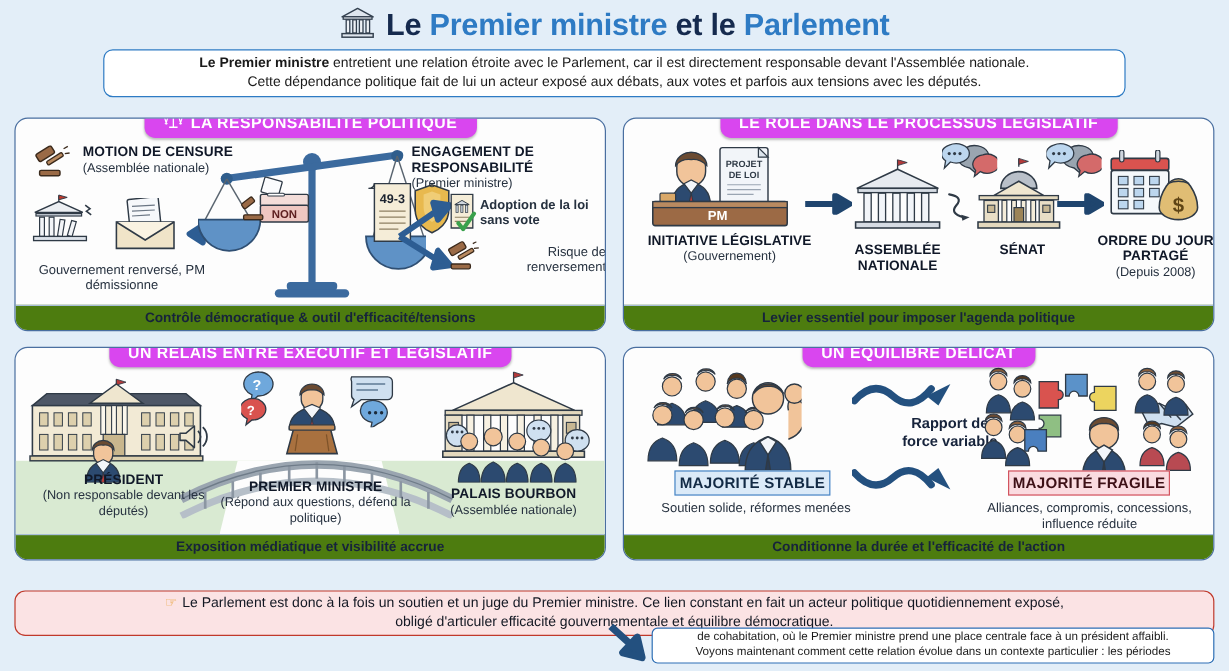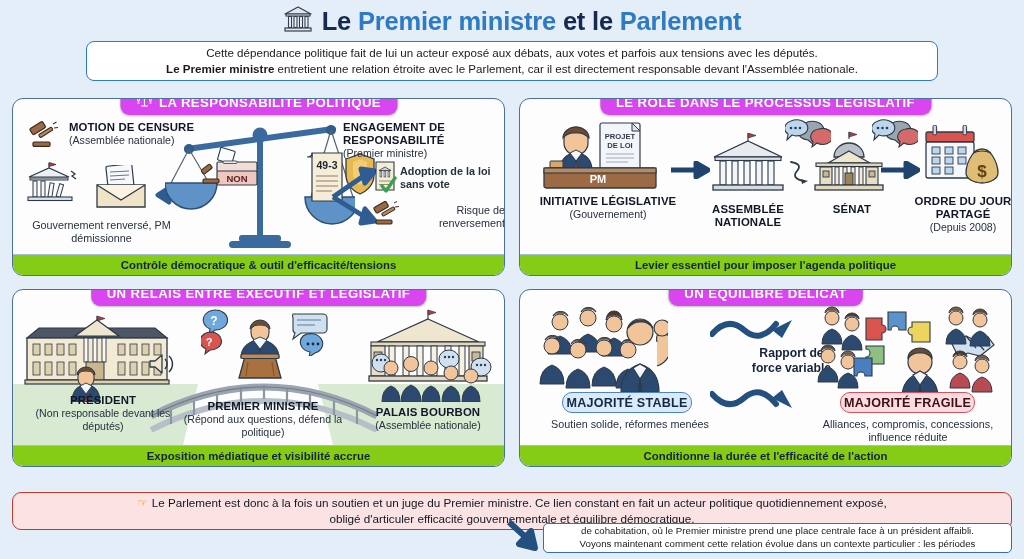--- a/index.html
+++ b/index.html
@@ -50,21 +50,21 @@
     background: #d946ef; color: #fff;
     border-radius: 9px;
     height: 25px; padding: 0 16px;
     display: flex; align-items: center; gap: 7px;
     font-size: 13.2px; font-weight: bold; letter-spacing: .4px;
     white-space: nowrap; z-index: 5;
     box-shadow: 0 1px 2px rgba(0,0,0,.25);
   }
   .panel-body { flex: 1; position: relative; padding-top: 14px; }
   .panel-footer {
-    height: 21px; background: #84cc16; border-top: 1px solid #a8bed8;
+    height: 21px; background: #4d7c0f; border-top: 1px solid #a8bed8;
     display: flex; align-items: center; justify-content: center;
     font-size: 11.4px; font-weight: bold; color: #16233b;
   }
 
   
   .lbl { position: absolute; text-align: center; line-height: 1.16; }
   .lbl .cap { font-weight: bold; font-size: 11.4px; color: #101828; letter-spacing:.1px; }
   .lbl .sub { font-size: 10.6px; color: #26313f; }
 
   
@@ -90,21 +90,21 @@
     background: #fdfdfd;
     clip-path: polygon(10% 0, 90% 0, 100% 100%, 0% 100%);
   }
   #p3 .l1 { left: 4px;   top: 104px; width: 172px; }
   #p3 .l2 { left: 155px; top: 110px; width: 190px; }
   #p3 .l3 { left: 340px; top: 116px; width: 150px; }
 
   
   .pill {
     position: absolute; display: flex; align-items: center; justify-content: center;
-    height: 21px; border-radius: 10px; font-weight: bold; font-size: 12.6px;
+    height: 21px; border-radius: 0; font-weight: bold; font-size: 12.6px;
     letter-spacing: .2px;
   }
   #p4 .pill-stable { left: 42px; top: 102px; width: 130px;
     background:#dbeaf8; border:1.5px solid #4a86c5; color:#122a45; }
   #p4 .pill-fragile { left: 320px; top: 102px; width: 135px;
     background:#fadbe0; border:1.5px solid #d2545f; color:#3d1016; }
   #p4 .cap-stable { left: 10px; top: 128px; width: 200px; text-align:center;
     font-size: 10.8px; color:#26313f; }
   #p4 .cap-fragile { left: 293px; top: 128px; width: 190px; text-align:center;
     font-size: 10.8px; color:#26313f; line-height:1.16;}
@@ -145,24 +145,24 @@
       <rect x="22" y="12.5" width="3" height="11" fill="#eef2f7" stroke="#33404f" stroke-width="1.1"></rect>
       <rect x="2" y="24" width="26" height="3" fill="#dfe6ee" stroke="#33404f" stroke-width="1.2"></rect>
     </svg>
   </span>
   <span class="title-text">
     <span class="t-dark">Le </span><span class="t-blue">Premier ministre</span><span class="t-dark"> et le </span><span class="t-blue">Parlement</span>
   </span>
 </div>
 
 <div class="intro">
-  <div>Cette dépendance politique fait de lui un acteur exposé aux débats, aux votes et parfois aux tensions avec les députés.</div>
   <div>
     <b>Le Premier ministre</b><span> entretient une relation étroite avec le Parlement, car il est directement responsable devant l'Assemblée nationale.</span>
   </div>
+  <div>Cette dépendance politique fait de lui un acteur exposé aux débats, aux votes et parfois aux tensions avec les députés.</div>
 </div>
 
 <div class="grid">
 
   <div class="panel" id="p1">
     <div class="panel-badge">
       <span>
         <svg width="16" height="14" viewBox="0 0 16 14">
           <line x1="8" y1="1.5" x2="8" y2="12" stroke="#fff" stroke-width="1.1"></line>
           <line x1="2" y1="4" x2="14" y2="4" stroke="#fff" stroke-width="1.1"></line>

